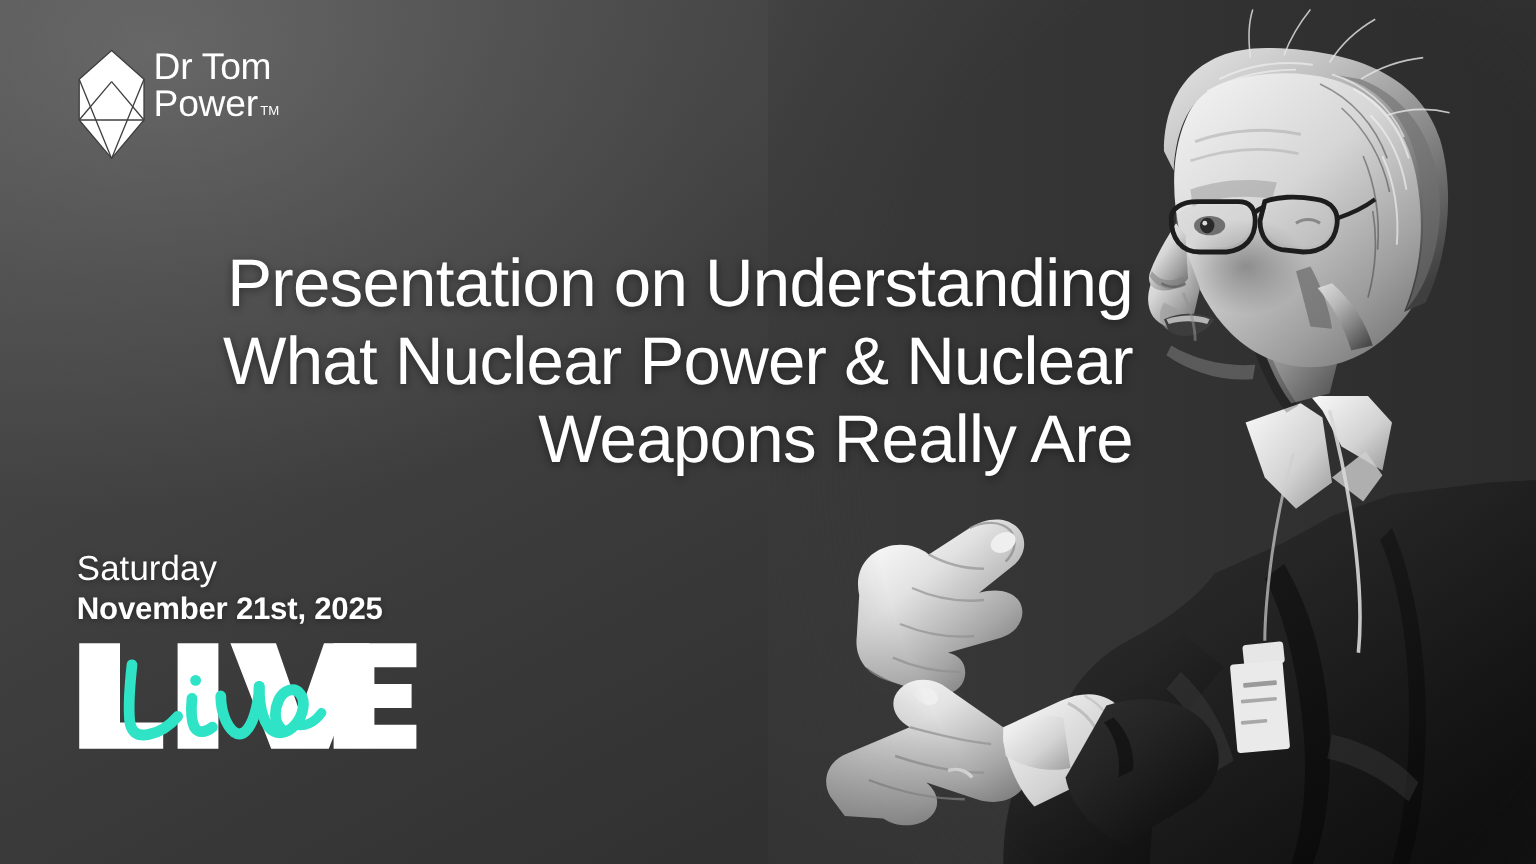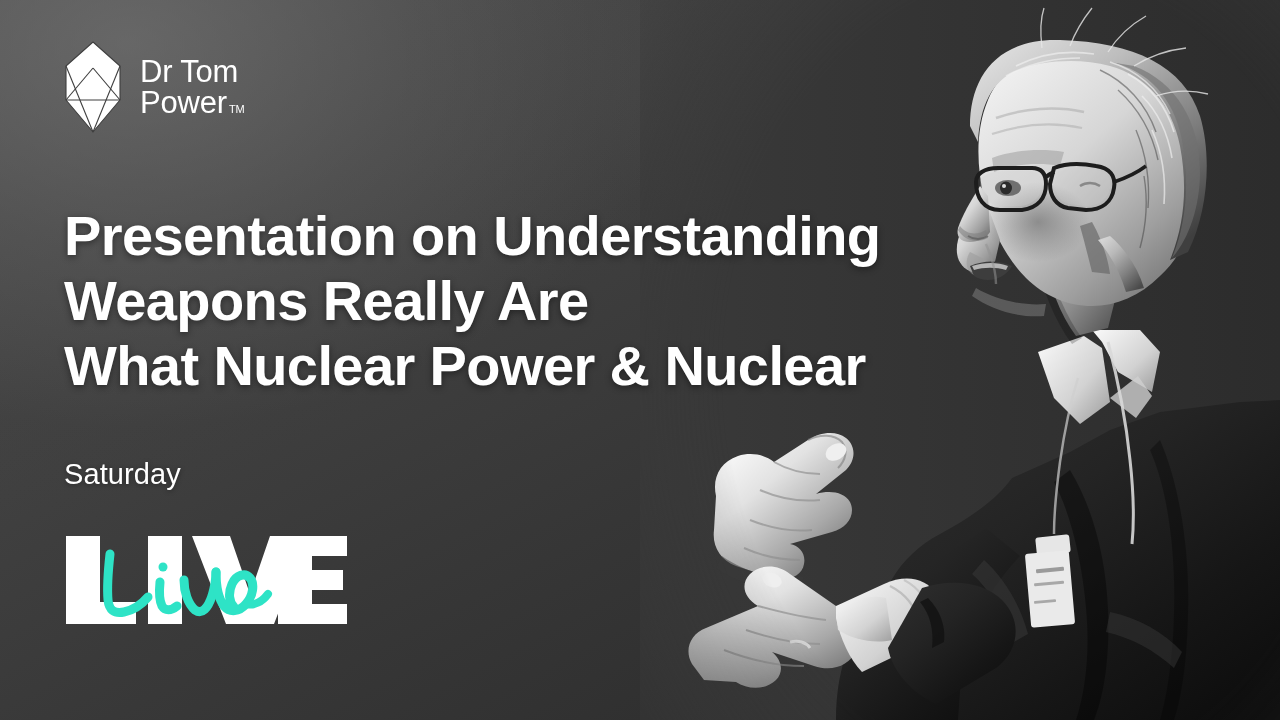--- a/index.html
+++ b/index.html
@@ -22,41 +22,42 @@
     width:640px; height:720px;
     overflow:hidden;
     -webkit-mask-image:radial-gradient(ellipse 600px 760px at 62% 52%, #000 0%, #000 52%, rgba(0,0,0,.55) 72%, rgba(0,0,0,0) 92%);
             mask-image:radial-gradient(ellipse 600px 760px at 62% 52%, #000 0%, #000 52%, rgba(0,0,0,.55) 72%, rgba(0,0,0,0) 92%);
   }
   .photo-svg{ position:absolute; inset:0; width:100%; height:100%; }
 
   
   .brand{
     position:absolute; left:62px; top:40px;
-    display:flex; align-items:center; gap:16px;
+    display:flex; gap:4px;
   }
   .brand-mark{ width:62px; height:94px; display:block; }
   .brand-words{
     color:#fff; line-height:1.0; letter-spacing:-.2px;
     font-size:31px; font-weight:400;
     display:flex; flex-direction:column;
   }
   .brand-line2{ display:flex; align-items:flex-end; }
   .brand-tm{ font-size:11px; margin-left:2px; margin-bottom:3px; letter-spacing:0; }
 
   
   .headline{
     position:absolute; left:64px; top:204px;
     width:880px;
     color:#fff;
     font-size:56px;
-    font-weight:700;
+    font-weight:400;
     line-height:1.16;
     letter-spacing:-0.6px;
     text-shadow:0 2px 7px rgba(0,0,0,.45);
+    text-align:right;
   }
   .headline .ln{ display:block; white-space:nowrap; }
 
   
   .dateblock{ position:absolute; left:64px; top:458px; width:300px; }
   .day{
     color:#fff; font-size:29px; font-weight:300; letter-spacing:.1px;
     text-shadow:0 1px 5px rgba(0,0,0,.4);
   }
   .fulldate{
@@ -329,26 +330,27 @@
       <span>Dr Tom</span>
       <span class="brand-line2">
         <span>Power</span>
         <span class="brand-tm">TM</span>
       </span>
     </div>
   </div>
 
   <h1 class="headline">
     <span class="ln">Presentation on Understanding</span>
+    <span class="ln">What Nuclear Power &amp; Nuclear</span>
     <span class="ln">Weapons Really Are</span>
-    <span class="ln">What Nuclear Power &amp; Nuclear</span>
   </h1>
 
   <div class="dateblock">
     <div class="day">Saturday</div>
+    <div class="fulldate">November 21st, 2025</div>
   </div>
 
   <div class="live-lockup">
     <svg class="live-svg" viewBox="0 0 285 92" aria-hidden="true">
 
       <g fill="#ffffff">
 
         <path d="M2 2 H36 V68 H72 V90 H2 Z"></path>
 
         <path d="M84 2 H118 V90 H84 Z"></path>

